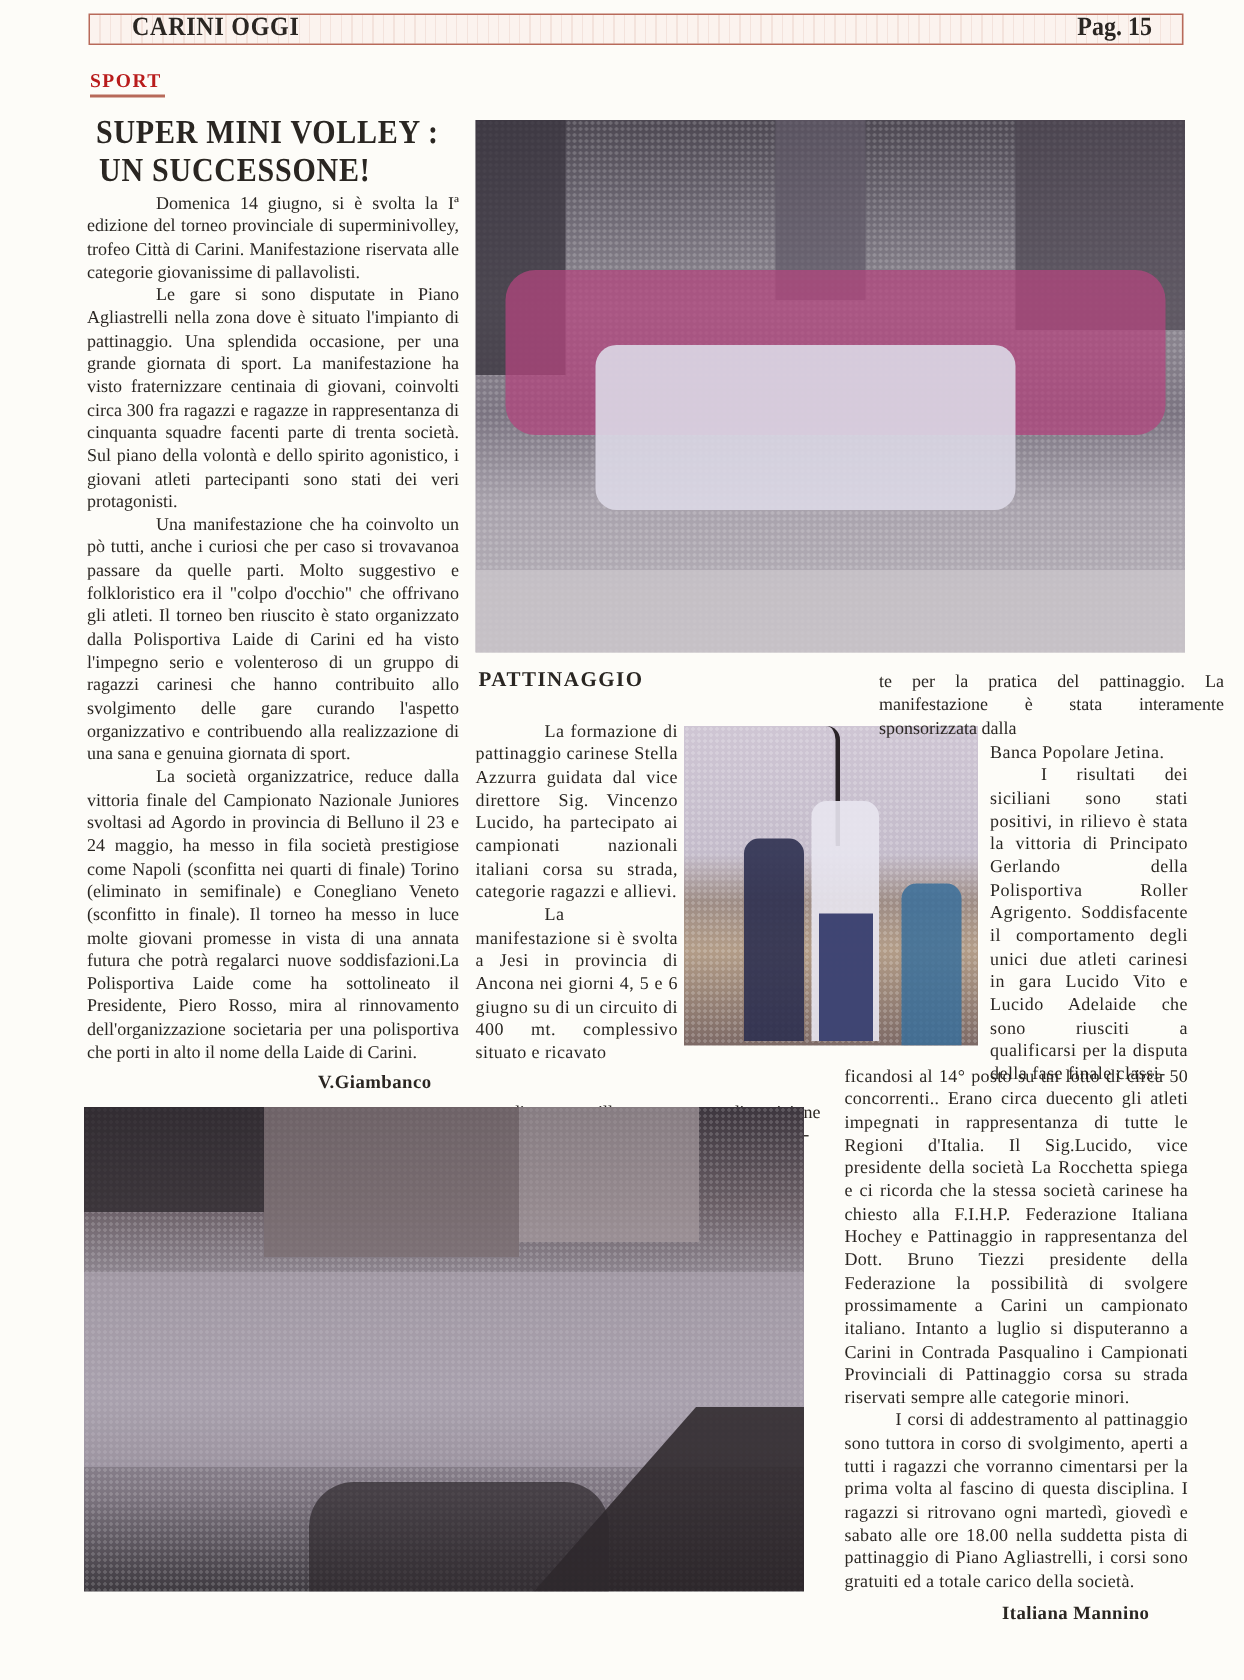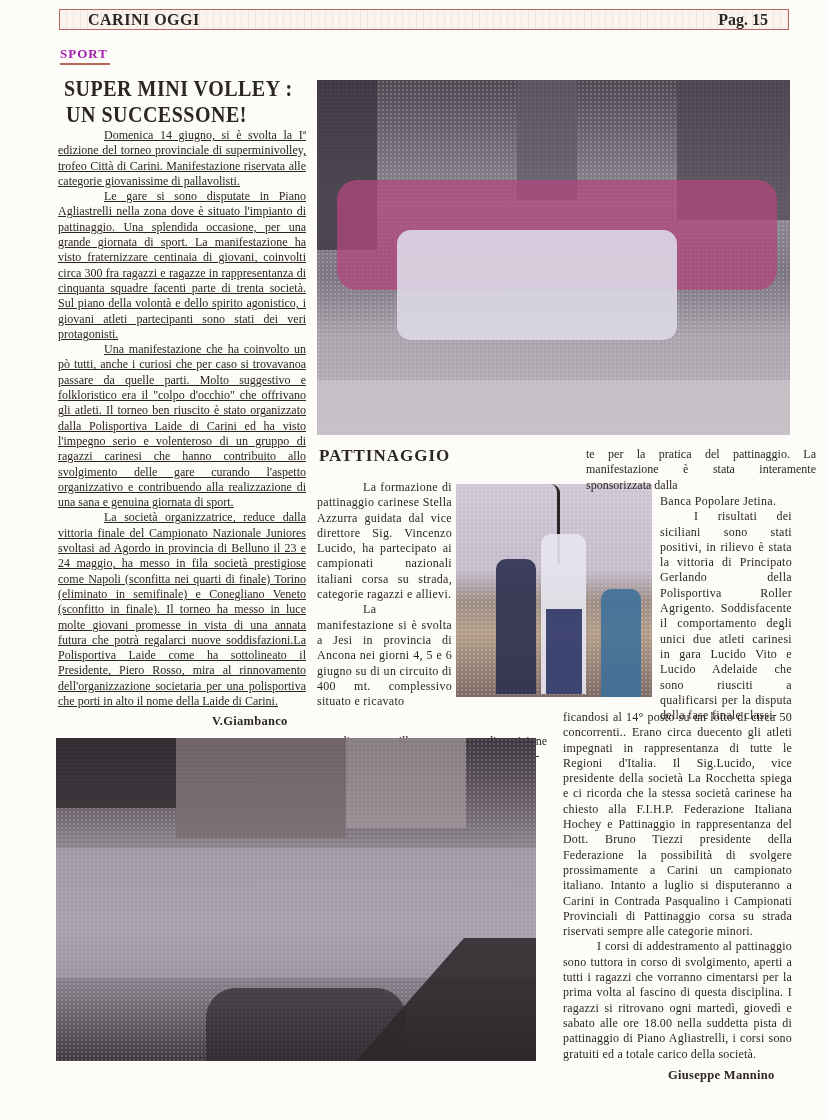--- a/index.html
+++ b/index.html
@@ -20,37 +20,37 @@
     position: absolute; left: 28px; top: 0px; font-size: 16px; font-weight: bold;
     letter-spacing: 0.5px; font-family: "Liberation Serif", serif; color: #2a2622;
     transform: scaleY(1.1);
   }
   .header-page {
     position: absolute; right: 20px; top: 0px; font-size: 16px; font-weight: bold;
     font-family: "Liberation Serif", serif; transform: scaleY(1.1);
   }
   .section-label {
     position: absolute; left: 60px; top: 46px; font-size: 13px; font-weight: bold;
-    letter-spacing: 1px; color: #a21caf;
+    letter-spacing: 1px; color: #b91c1c;
   }
   .section-underline {
     position: absolute; left: 60px; top: 63px; width: 50px; height: 1.5px; background: #b86a5a;
   }
   .headline {
     position: absolute; left: 64px; top: 76px; width: 240px;
     font-size: 20px; font-weight: bold; line-height: 23px; letter-spacing: 0.5px;
     transform: scaleY(1.12); transform-origin: top left;
   }
   .col {
     position: absolute; font-size: 12px; line-height: 15.3px; text-align: justify;
     color: #2a2622;
   }
   .col p { margin: 0; text-indent: 0; }
   .col p.ind { text-indent: 46px; }
-  #col-volley { left: 58px; top: 128px; width: 248px; text-decoration: underline; }
+  #col-volley { left: 58px; top: 128px; width: 248px; }
   .byline {
     position: absolute; font-size: 12.5px; font-weight: bold; letter-spacing: 0.3px; text-align: right;
   }
   .photo {
     position: absolute; overflow: hidden; box-sizing: border-box;
   }
   #photo-team {
     left: 317px; top: 80px; width: 473px; height: 355px;
     background:
       radial-gradient(circle, rgba(255,255,255,0.18) 1px, transparent 1.4px) 0 0/4px 4px,
@@ -63,21 +63,21 @@
       linear-gradient(180deg, #cfc6d4 0%, #c4bccb 40%, #9e8d86 55%, #b39d88 70%, #7d6a66 100%);
   }
   #photo-crowd {
     left: 56px; top: 738px; width: 480px; height: 323px;
     background:
       radial-gradient(circle, rgba(255,255,255,0.16) 1px, transparent 1.4px) 0 0/4px 4px,
       linear-gradient(180deg, #3d363e 0%, #6a5f66 20%, #8f8791 35%, #9c95a1 60%, #7d7580 80%, #3e3a40 100%);
   }
   .shape { position: absolute; }
   .pattinaggio-title {
-    position: absolute; left: 319px; top: 446px; font-size: 17px; font-weight: bold;
+    position: absolute; left: 319px; top: 446px; font-size: 14px; font-weight: bold;
     letter-spacing: 1px;
   }
   #col-patt-a { left: 317px; top: 480px; width: 135px; letter-spacing: 0.3px; }
   #col-patt-b { left: 317px; top: 709px; width: 230px; margin-top: 25px; }
   #col-patt-c { left: 562px; top: 447px; width: 230px; margin-left: 24px; }
   #col-patt-d { left: 660px; top: 494px; width: 132px; letter-spacing: 0.3px; }
   #col-patt-e { left: 563px; top: 710px; width: 229px; letter-spacing: 0.2px; }
 </style>
 </head>
 <body>
@@ -134,21 +134,21 @@
   <p>te per la pratica del pattinaggio. La manifestazione è stata interamente sponsorizzata dalla</p>
 </div>
 <div class="col" id="col-patt-d">
   <p style="text-align:left">Banca Popolare Jetina.</p>
   <p class="ind" style="text-indent:34px">I risultati dei siciliani sono stati positivi, in rilievo è stata la vittoria di Principato Gerlando della Polisportiva Roller Agrigento. Soddisfacente il comportamento degli unici due atleti carinesi in gara Lucido Vito e Lucido Adelaide che sono riusciti a qualificarsi per la disputa della fase finale classi-</p>
 </div>
 <div class="col" id="col-patt-e">
   <p>ficandosi al 14° posto su un lotto di circa 50 concorrenti.. Erano circa duecento gli atleti impegnati in rappresentanza di tutte le Regioni d'Italia.  Il Sig.Lucido, vice presidente della società La Rocchetta spiega e ci ricorda che la stessa società carinese ha chiesto alla F.I.H.P. Federazione Italiana Hochey e Pattinaggio in rappresentanza del Dott. Bruno Tiezzi presidente della Federazione la possibilità di svolgere prossimamente a Carini un campionato italiano. Intanto a luglio si disputeranno a Carini in Contrada Pasqualino i Campionati Provinciali di Pattinaggio corsa su strada riservati sempre alle categorie minori.</p>
   <p class="ind" style="text-indent:34px">I corsi di addestramento al pattinaggio sono tuttora in corso di svolgimento, aperti a tutti i ragazzi che vorranno cimentarsi per la prima volta al fascino di questa disciplina. I ragazzi si ritrovano ogni martedì, giovedì e sabato alle ore 18.00 nella suddetta pista di pattinaggio di Piano Agliastrelli, i corsi sono gratuiti ed a totale carico della società.</p>
 </div>
-<div class="byline" style="left:668px; top:1068px;">Giuseppe Mannino</div>
+<div class="byline" style="left:668px; top:1068px;">Italiana Mannino</div>
 
 <div class="photo" id="photo-crowd">
   <div class="shape" style="left:120px;top:0;width:170px;height:100px;background:#7a6e72;opacity:.8"></div>
   <div class="shape" style="left:290px;top:0;width:120px;height:90px;background:#a69ba0;opacity:.7"></div>
   <div class="shape" style="left:0;top:0;width:120px;height:70px;background:#2f2a30;opacity:.8"></div>
   <div class="shape" style="left:0;top:110px;width:480px;height:130px;background:#b8b0bc;opacity:.45"></div>
   <div class="shape" style="left:300px;top:200px;width:180px;height:123px;background:#2a2528;opacity:.85;clip-path:polygon(60% 0,100% 0,100% 100%,0 100%)"></div>
   <div class="shape" style="left:150px;top:250px;width:200px;height:73px;background:#2f2a2e;opacity:.7;border-radius:30px 30px 0 0"></div>
 </div>
 

